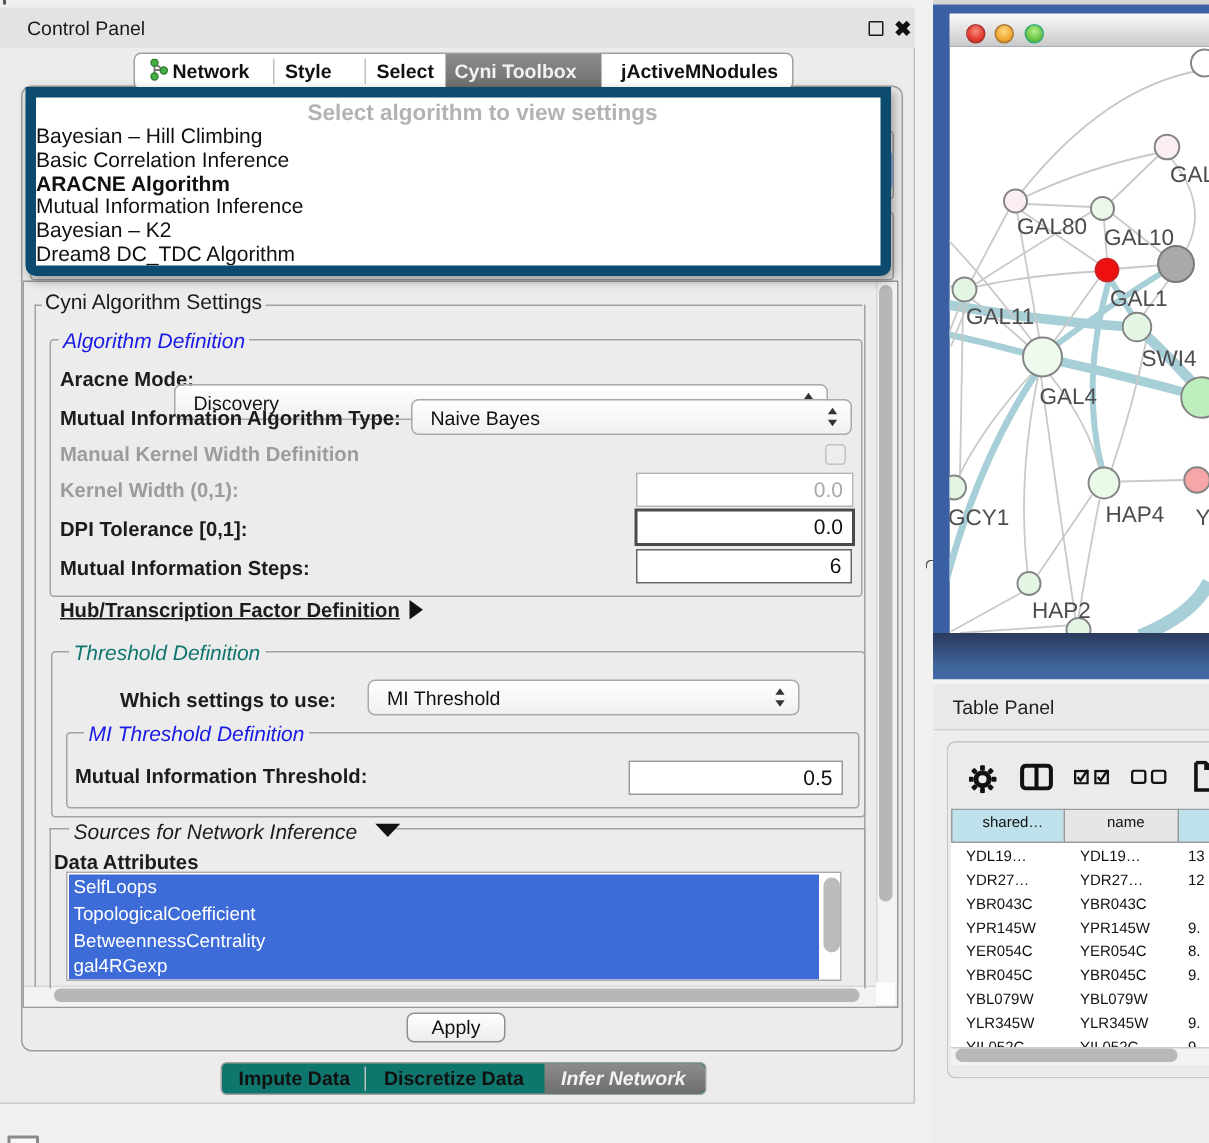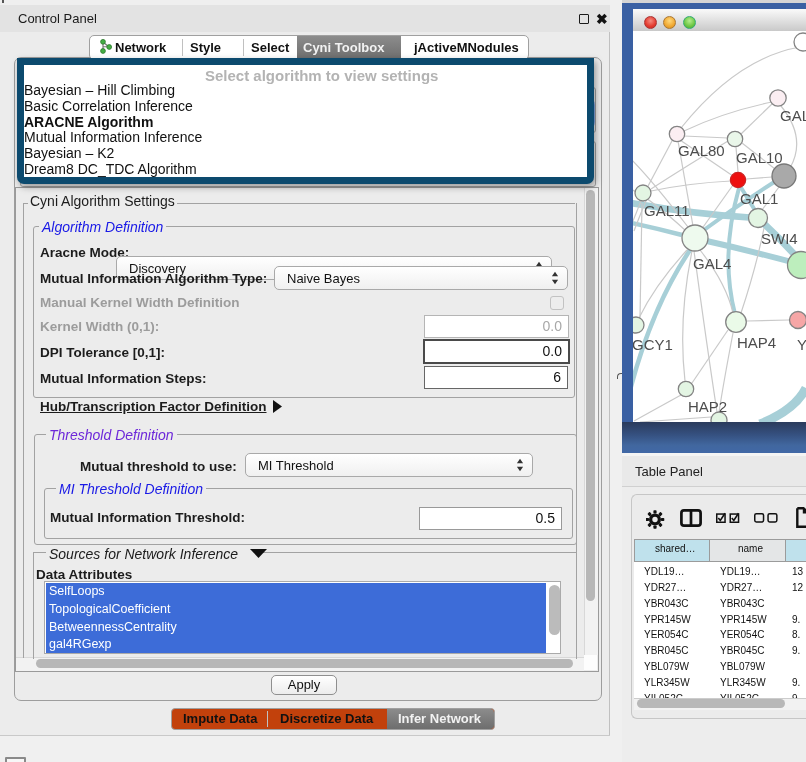--- a/index.html
+++ b/index.html
@@ -91,22 +91,22 @@
   <div class="tfield" style="left:423px;top:339px;width:143px;height:21px;border:2px solid #4a4a4a;line-height:21px;"><span style="margin-right:6px;">0.0</span></div>
   <div class="lbl" style="position:absolute;left:40px;top:371px;">Mutual Information Steps:</div>
   <div class="tfield" style="left:424px;top:366px;width:142px;height:21px;border:1px solid #666;line-height:21px;"><span style="margin-right:6px;">6</span></div>
 
   <div class="lbl" style="position:absolute;left:40px;top:399px;text-decoration:underline;">Hub/Transcription Factor Definition</div>
   <svg class="abs" style="left:272px;top:400px;" width="11" height="13" viewBox="0 0 11 13">
       <path d="M1 0 L10 6.5 L1 13 Z" fill="#111"></path>
     </svg>
 
   <div class="group" style="left:34px;top:434px;width:541px;height:109px;"></div>
-  <div class="gtitle" style="left:46px;top:427px;color:#6d28d9;">Threshold Definition</div>
-  <div class="lbl" style="position:absolute;left:80px;top:459px;">Mutual threshold to use:</div>
+  <div class="gtitle" style="left:46px;top:427px;color:#0f766e;">Threshold Definition</div>
+  <div class="lbl" style="position:absolute;left:80px;top:459px;">Which settings to use:</div>
   <div class="combo" style="left:245px;top:453px;width:286px;height:22px;">
     <span class="ctext">MI Threshold</span>
     <svg class="carrows" width="9" height="14" viewBox="0 0 9 14">
         <path d="M4.5 0 L8 5 L1 5 Z M4.5 14 L8 9 L1 9 Z" fill="#333"></path>
       </svg>
   </div>
   <div class="group" style="left:44px;top:488px;width:527px;height:49px;"></div>
   <div class="gtitle" style="left:56px;top:481px;color:#1919e6;">MI Threshold Definition</div>
   <div class="lbl" style="position:absolute;left:50px;top:510px;">Mutual Information Threshold:</div>
   <div class="tfield" style="left:419px;top:507px;width:141px;height:21px;border:1px solid #999;line-height:21px;"><span style="margin-right:6px;text-align:right;">0.5</span></div>
@@ -118,26 +118,26 @@
     </svg>
   <div class="lbl" style="position:absolute;left:36px;top:567px;">Data Attributes</div>
   <div class="abs" style="left:44px;top:581px;width:515px;height:71px;background:#fff;border:1px solid #aaa;overflow:hidden;">
     <div style="position:absolute;left:1px;top:1px;width:500px;height:70px;background:#3d6cd8;"></div>
     <div style="position:absolute;left:4px;top:1px;color:#fff;font-size:12.5px;line-height:17.8px;">SelfLoops<br>TopologicalCoefficient<br>BetweennessCentrality<br>gal4RGexp</div>
     <div style="position:absolute;left:504px;top:3px;width:11px;height:50px;background:#bbb;border-radius:6px;"></div>
   </div>
 
   <div class="abs" style="left:271px;top:675px;width:64px;height:18px;background:linear-gradient(#ffffff,#ececec);border:1px solid #8f8f8f;border-radius:5px;text-align:center;font-size:13px;line-height:18px;color:#111;">Apply</div>
 
-  <div class="abs" style="left:147px;top:708px;width:322px;height:20px;background:#c2410c;border:1px solid #a0a0a0;border-radius:4px;font-size:13px;font-weight:bold;color:#111;margin-left:24px;">
+  <div class="abs" style="left:147px;top:708px;width:322px;height:20px;background:#0f766e;border:1px solid #a0a0a0;border-radius:4px;font-size:13px;font-weight:bold;color:#111;">
     <div class="abs" style="left:11px;top:2px;">Impute Data</div>
     <div class="abs" style="left:95px;top:2px;width:1px;height:16px;background:#c0c0c0;"></div>
     <div class="abs" style="left:108px;top:2px;">Discretize Data</div>
     <div class="abs" style="left:215px;top:0;width:107px;height:20px;background:linear-gradient(#8c8c8c,#6e6e6e);border-radius:0 4px 4px 0;"></div>
-    <div class="abs" style="left:226px;top:2px;color:#f2f2f2;">Infer Network</div>
+    <div class="abs" style="left:226px;top:2px;color:#f2f2f2;font-style:italic;">Infer Network</div>
   </div>
 
   <div class="abs" style="left:5px;top:757px;width:17px;height:12px;background:#f7f7f7;border:2px solid #8a8a8a;border-radius:1px;"></div>
 
   <div class="abs" style="left:610px;top:0;width:12px;height:762px;background:#f0f0f0;"></div>
   <div class="abs" style="left:617px;top:373px;width:4px;height:5px;border:1.5px solid #555;border-right:none;border-bottom:none;border-radius:4px 0 0 0;"></div>
 
   <div class="abs" style="left:622px;top:0;width:184px;height:3px;background:#d5d5d5;"></div>
 
   <div class="abs" style="left:622px;top:3px;width:184px;height:419px;background:#3a60a3;"></div>

